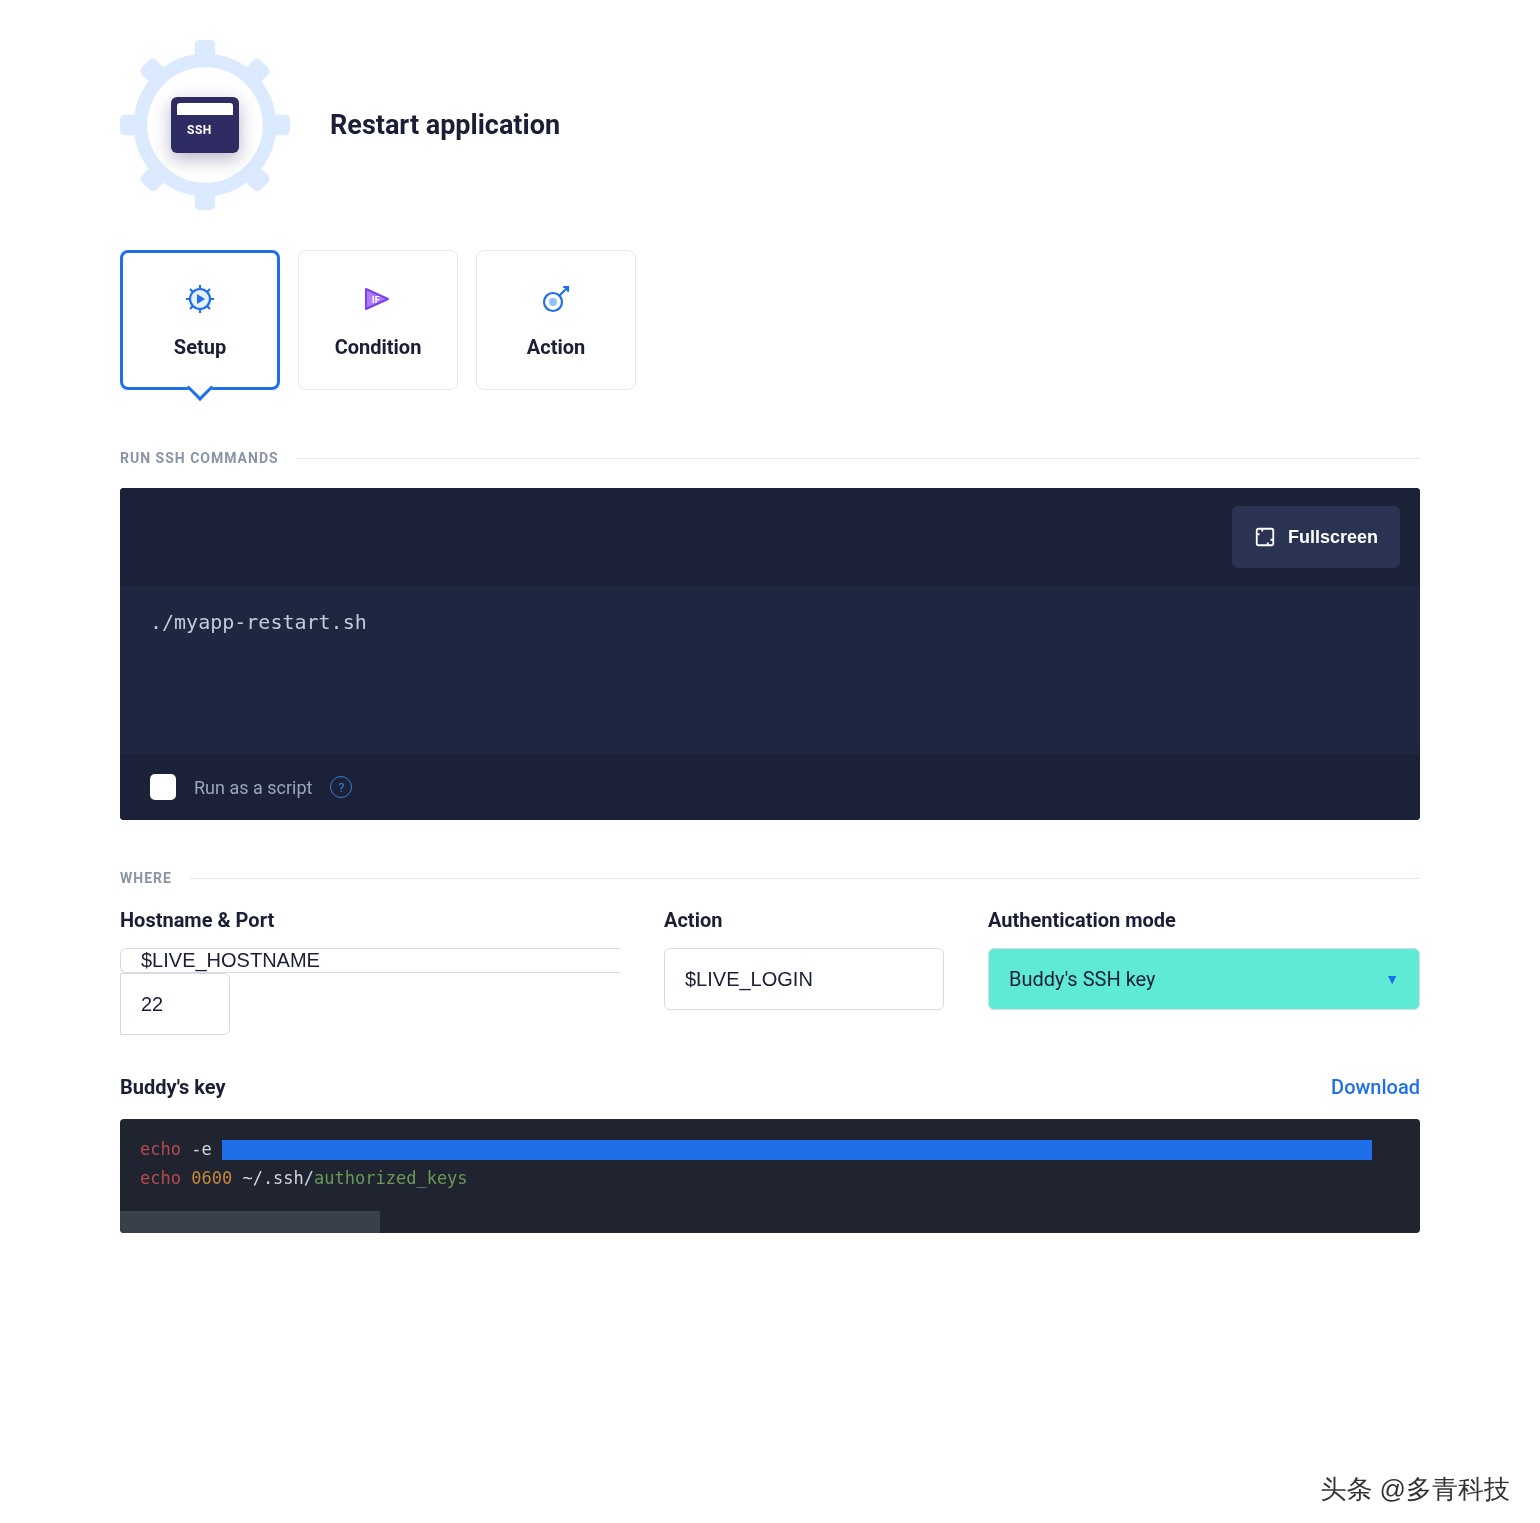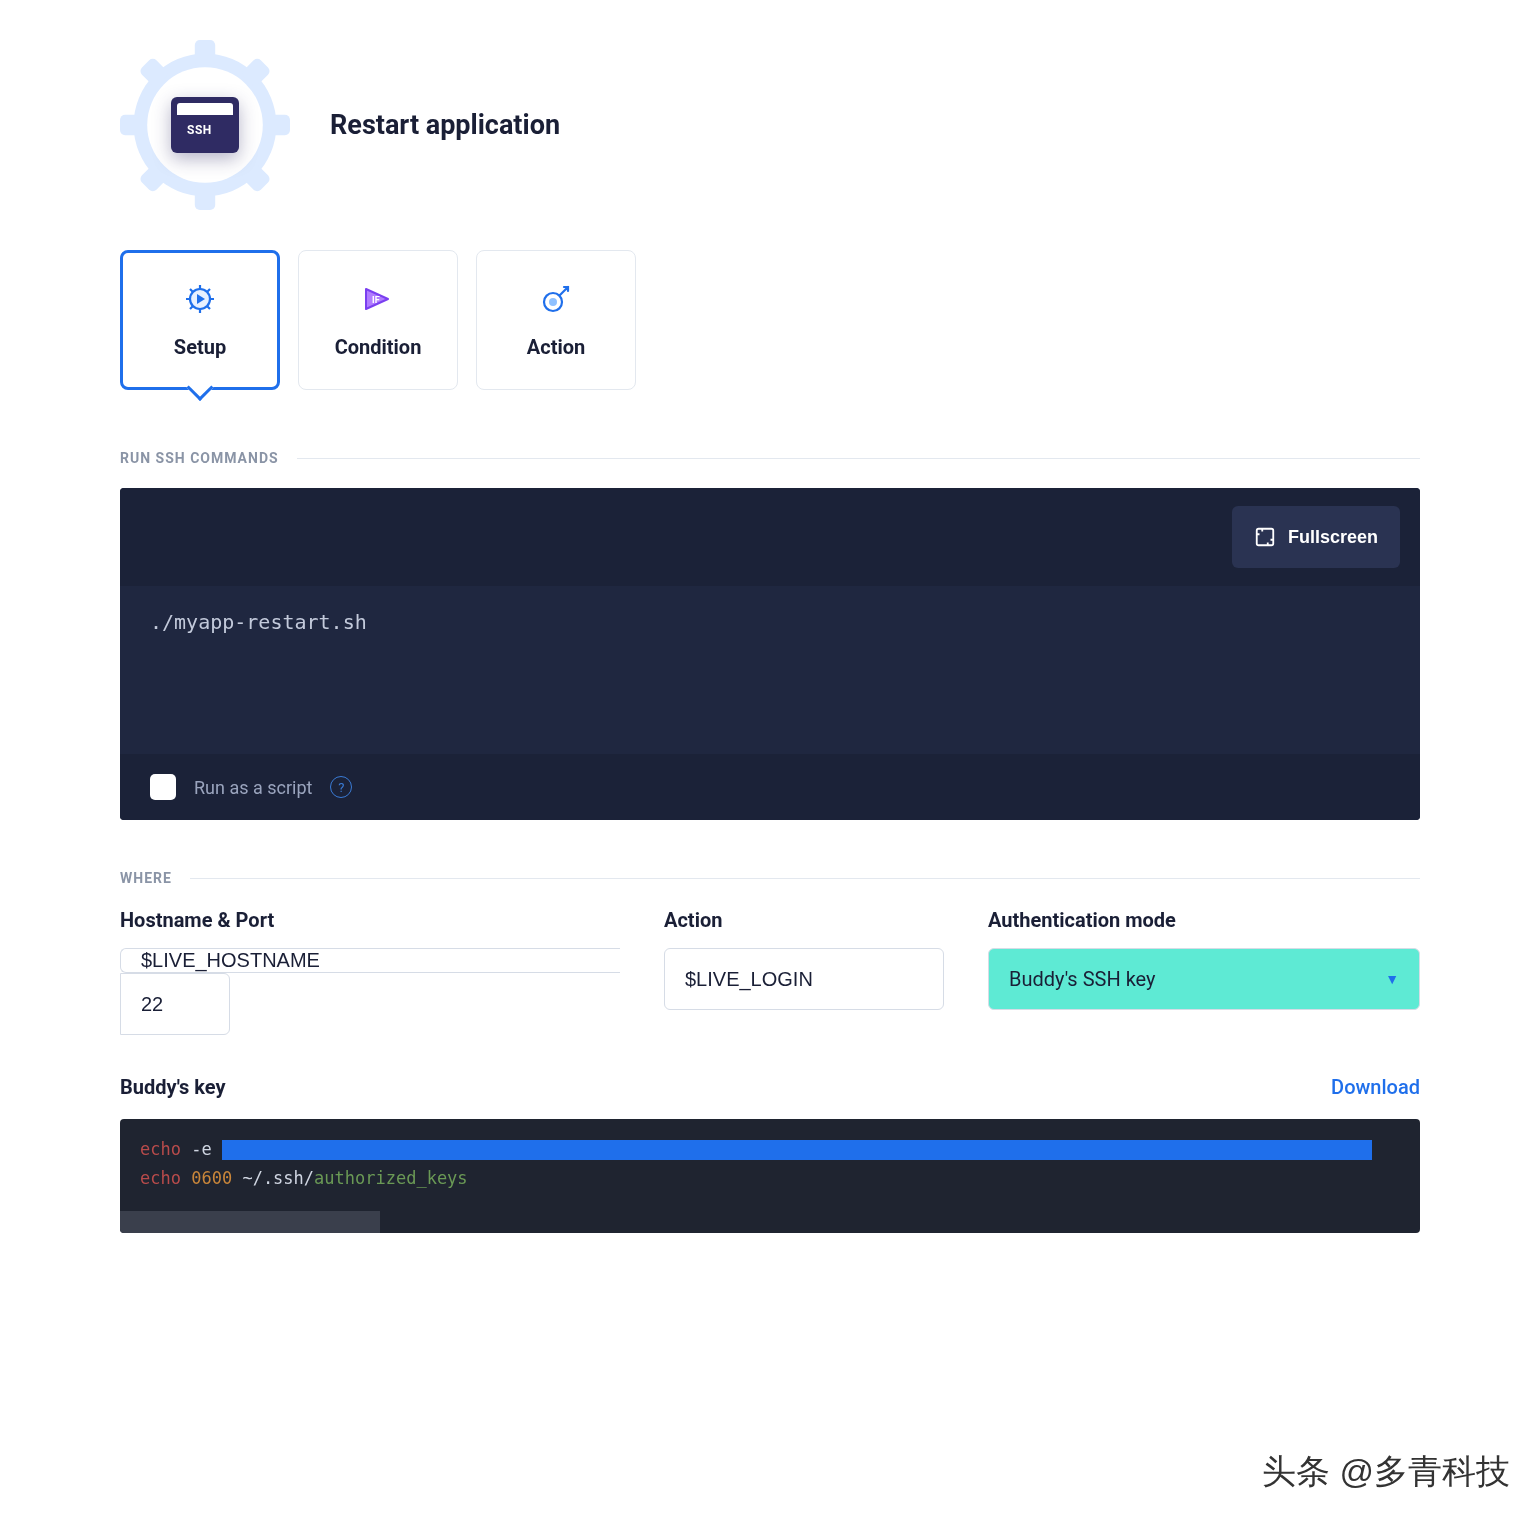--- a/index.html
+++ b/index.html
@@ -118,21 +118,21 @@
   .key-block .highlight {
     display:inline-block; background:#1f6feb; color:#1f6feb; height:20px; vertical-align:middle;
     width: calc(100% - 110px);
   }
   .key-block .hscroll {
     position:absolute; left:0; bottom:0; height:22px; width:260px; background:#3a3f4c;
   }
 
   
   .watermark {
-    position:fixed; right:30px; bottom:28px; font-size:34px; color:#333; font-weight:500;
+    position:fixed; right:30px; bottom:16px; font-size:26px; color:#333; font-weight:500;
     font-family: Arial, sans-serif; pointer-events:none;
   }
 </style>
 </head>
 <body>
 
 <div class="header-row">
   <div class="gear-badge">
     <div class="gear-cog">
       <svg viewBox="0 0 100 100">

